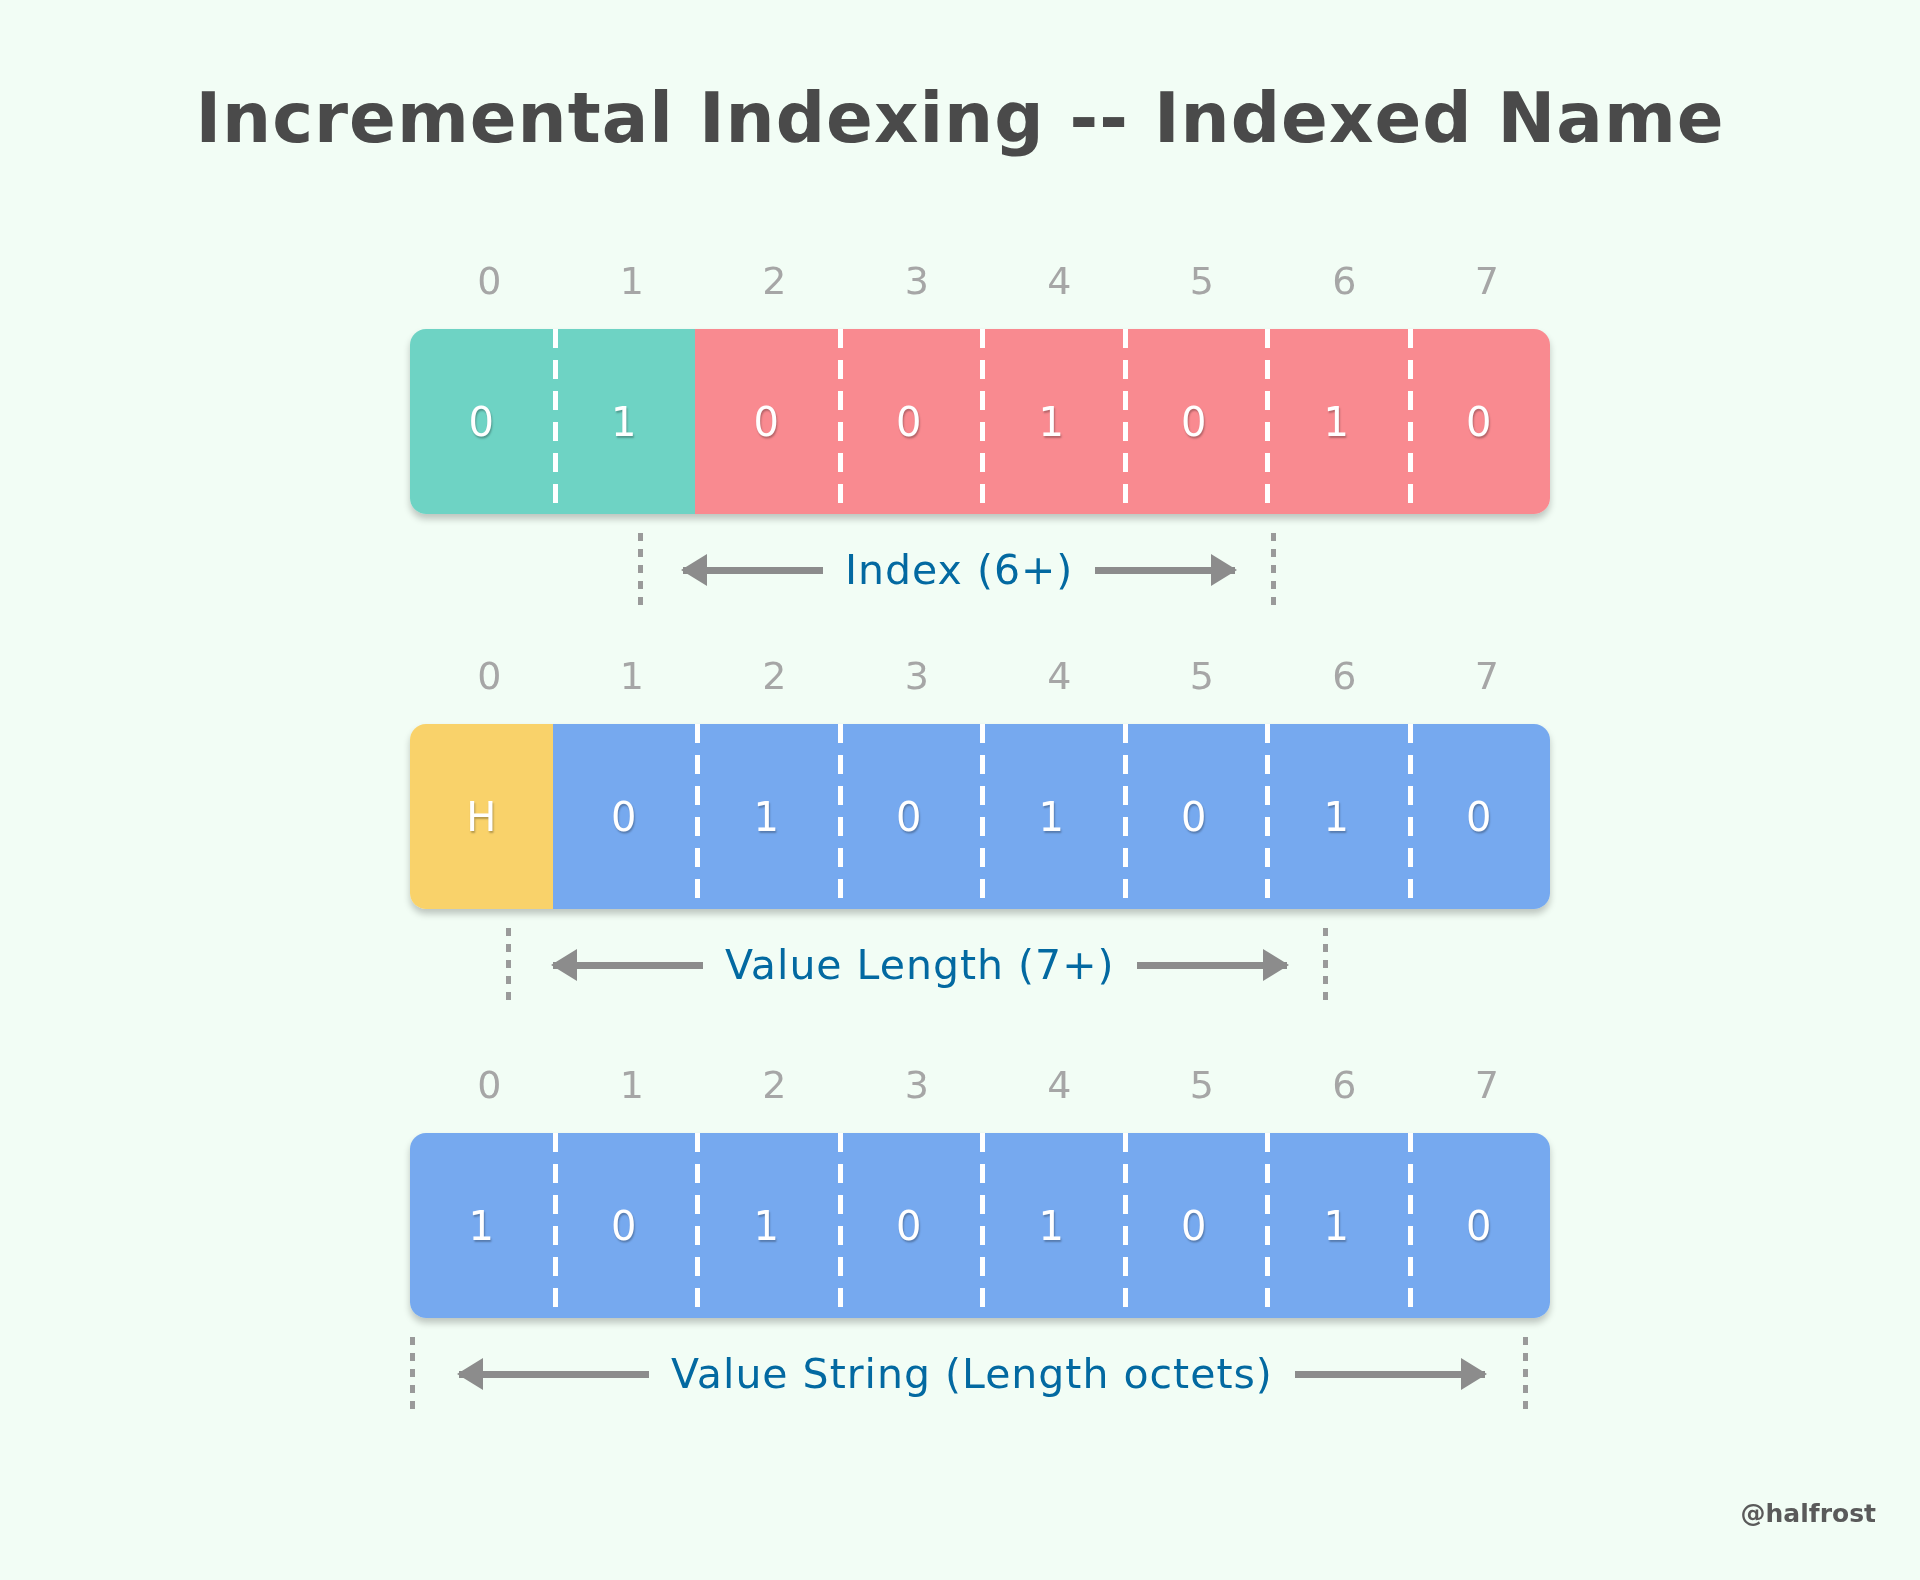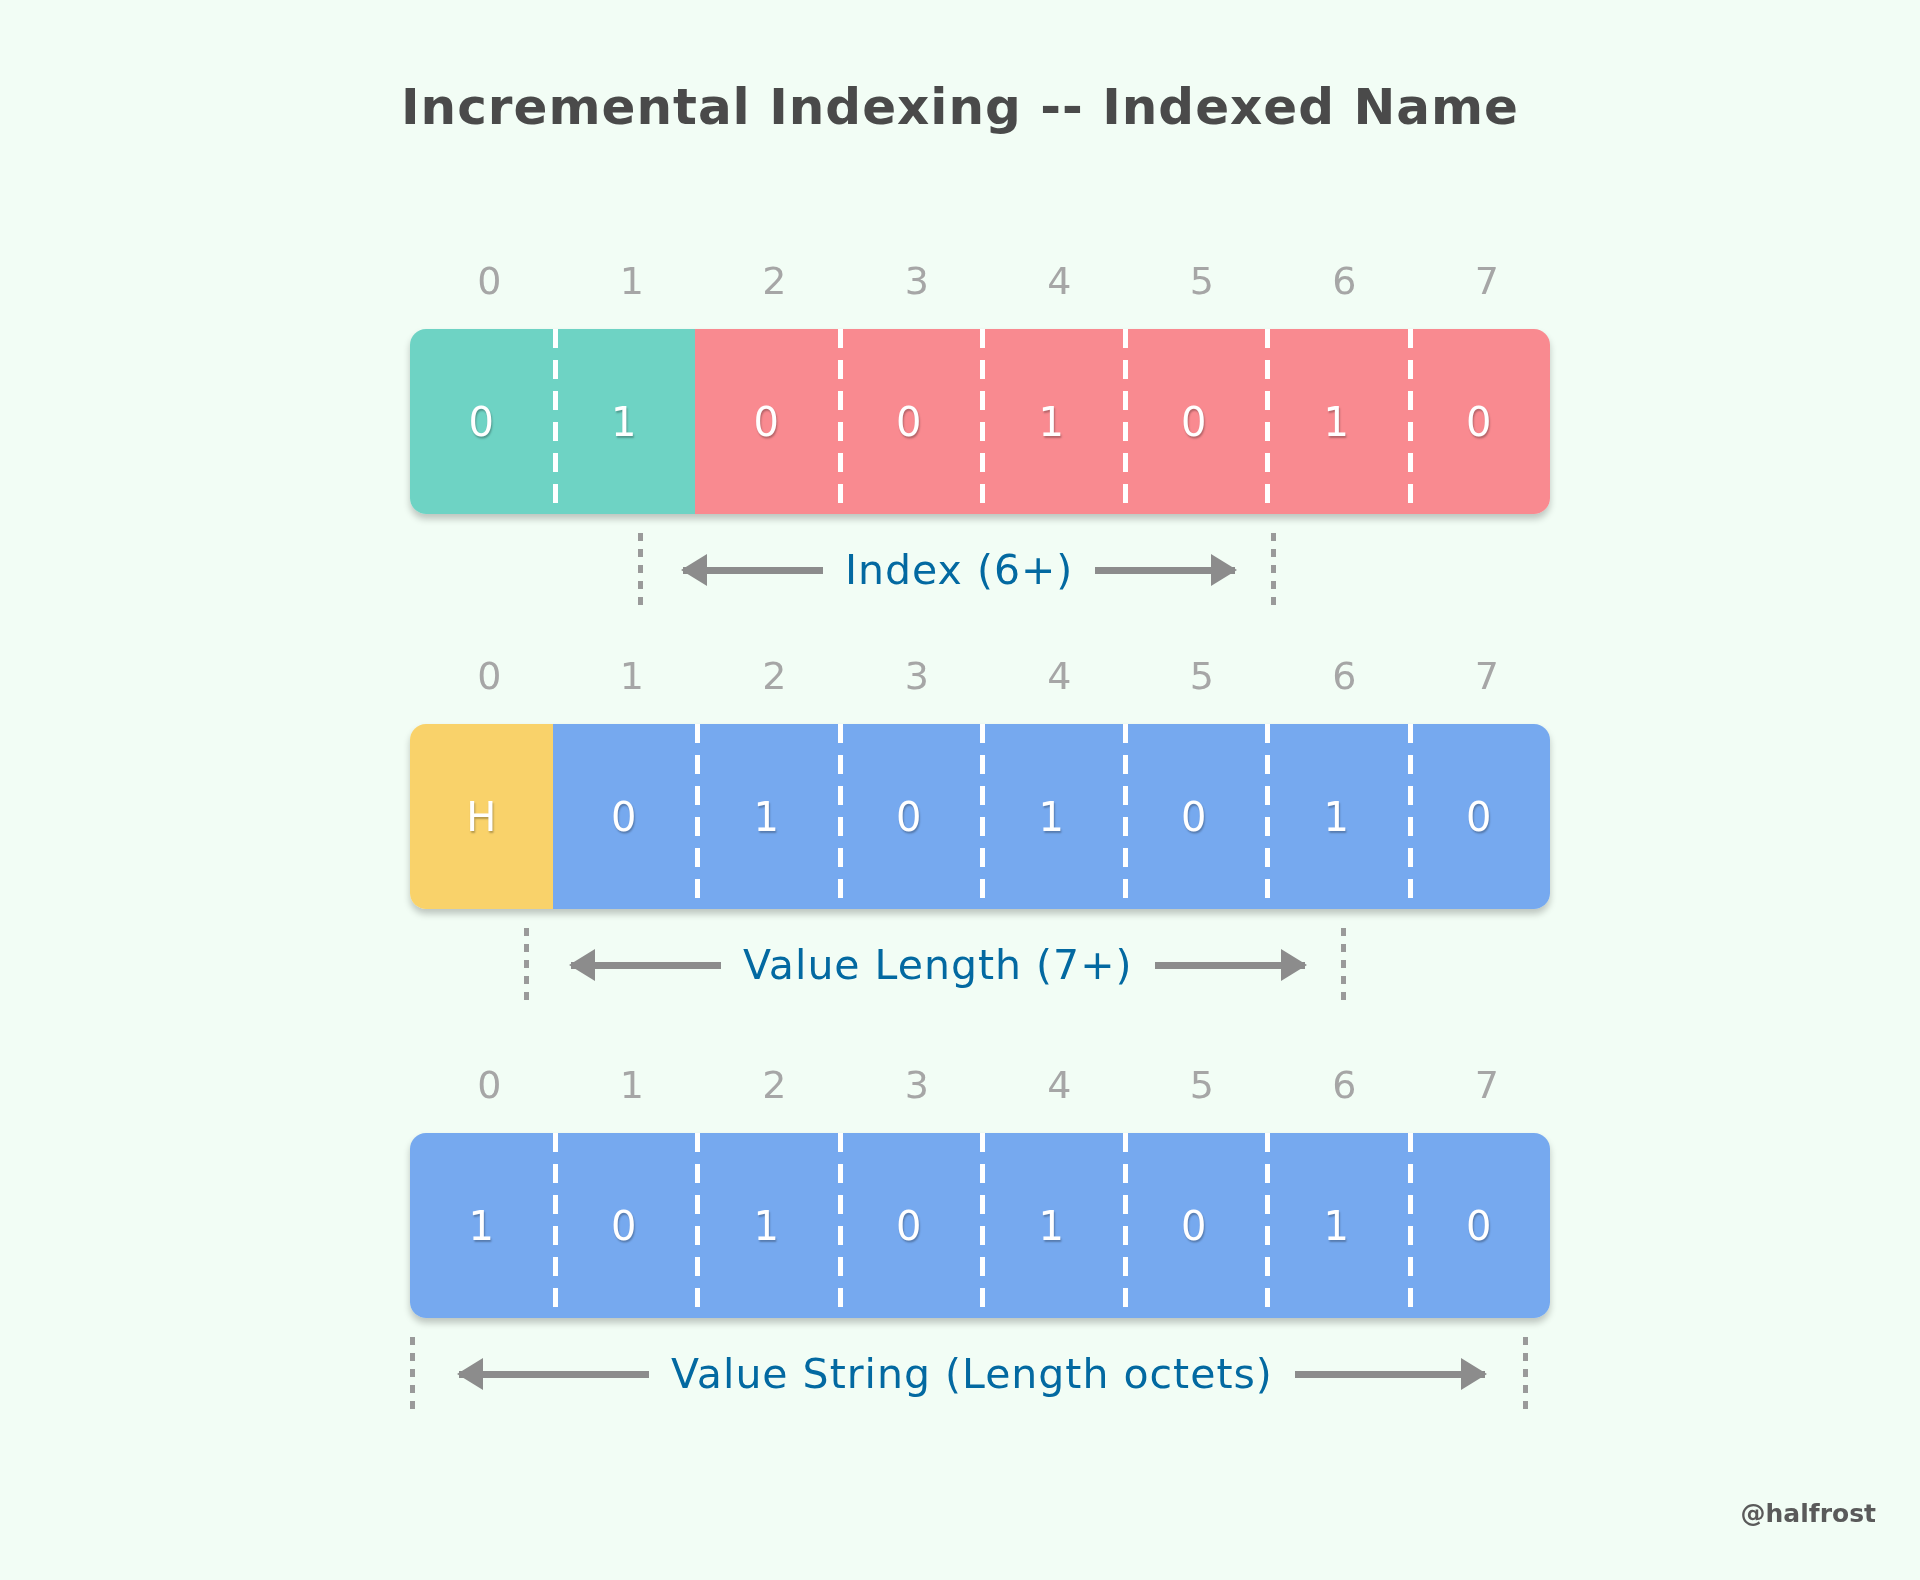--- a/index.html
+++ b/index.html
@@ -16,21 +16,21 @@
   }
 
   
   .title {
     position: absolute;
     top: 78px;
     left: 0;
     width: 1920px;
     text-align: center;
     font-family: "DejaVu Sans", "Liberation Sans", sans-serif;
-    font-size: 50px;
+    font-size: 69px;
     font-weight: bold;
     letter-spacing: 1px;
     color: #4a4a4a;
     white-space: nowrap;
   }
 
   
   .diagram {
     position: absolute;
     left: 410px;
@@ -160,21 +160,21 @@
     white-space: nowrap;
     padding: 0 22px;
     letter-spacing: 1px;
   }
 
   
   .annot.idx   .annot-inner { left: 228px;  width: 912px; }
   .annot.idx   .arrow-left  { width: 140px; margin-left: 40px; }
   .annot.idx   .arrow-right { width: 140px; margin-right: 36px; }
 
-  .annot.vlen  .annot-inner { left: 114px;  width: 1026px; }
+  .annot.vlen  .annot-inner { left: 96px;  width: 1026px; }
   .annot.vlen  .arrow-left  { width: 150px; margin-left: 42px; }
   .annot.vlen  .arrow-right { width: 150px; margin-right: 36px; }
 
   .annot.vstr  .annot-inner { left: 0px;    width: 1140px; }
   .annot.vstr  .arrow-left  { width: 190px; margin-left: 44px; }
   .annot.vstr  .arrow-right { width: 190px; margin-right: 38px; }
 
   .spacer-sm { height: 34px; }
   .spacer-md { height: 48px; }
 

